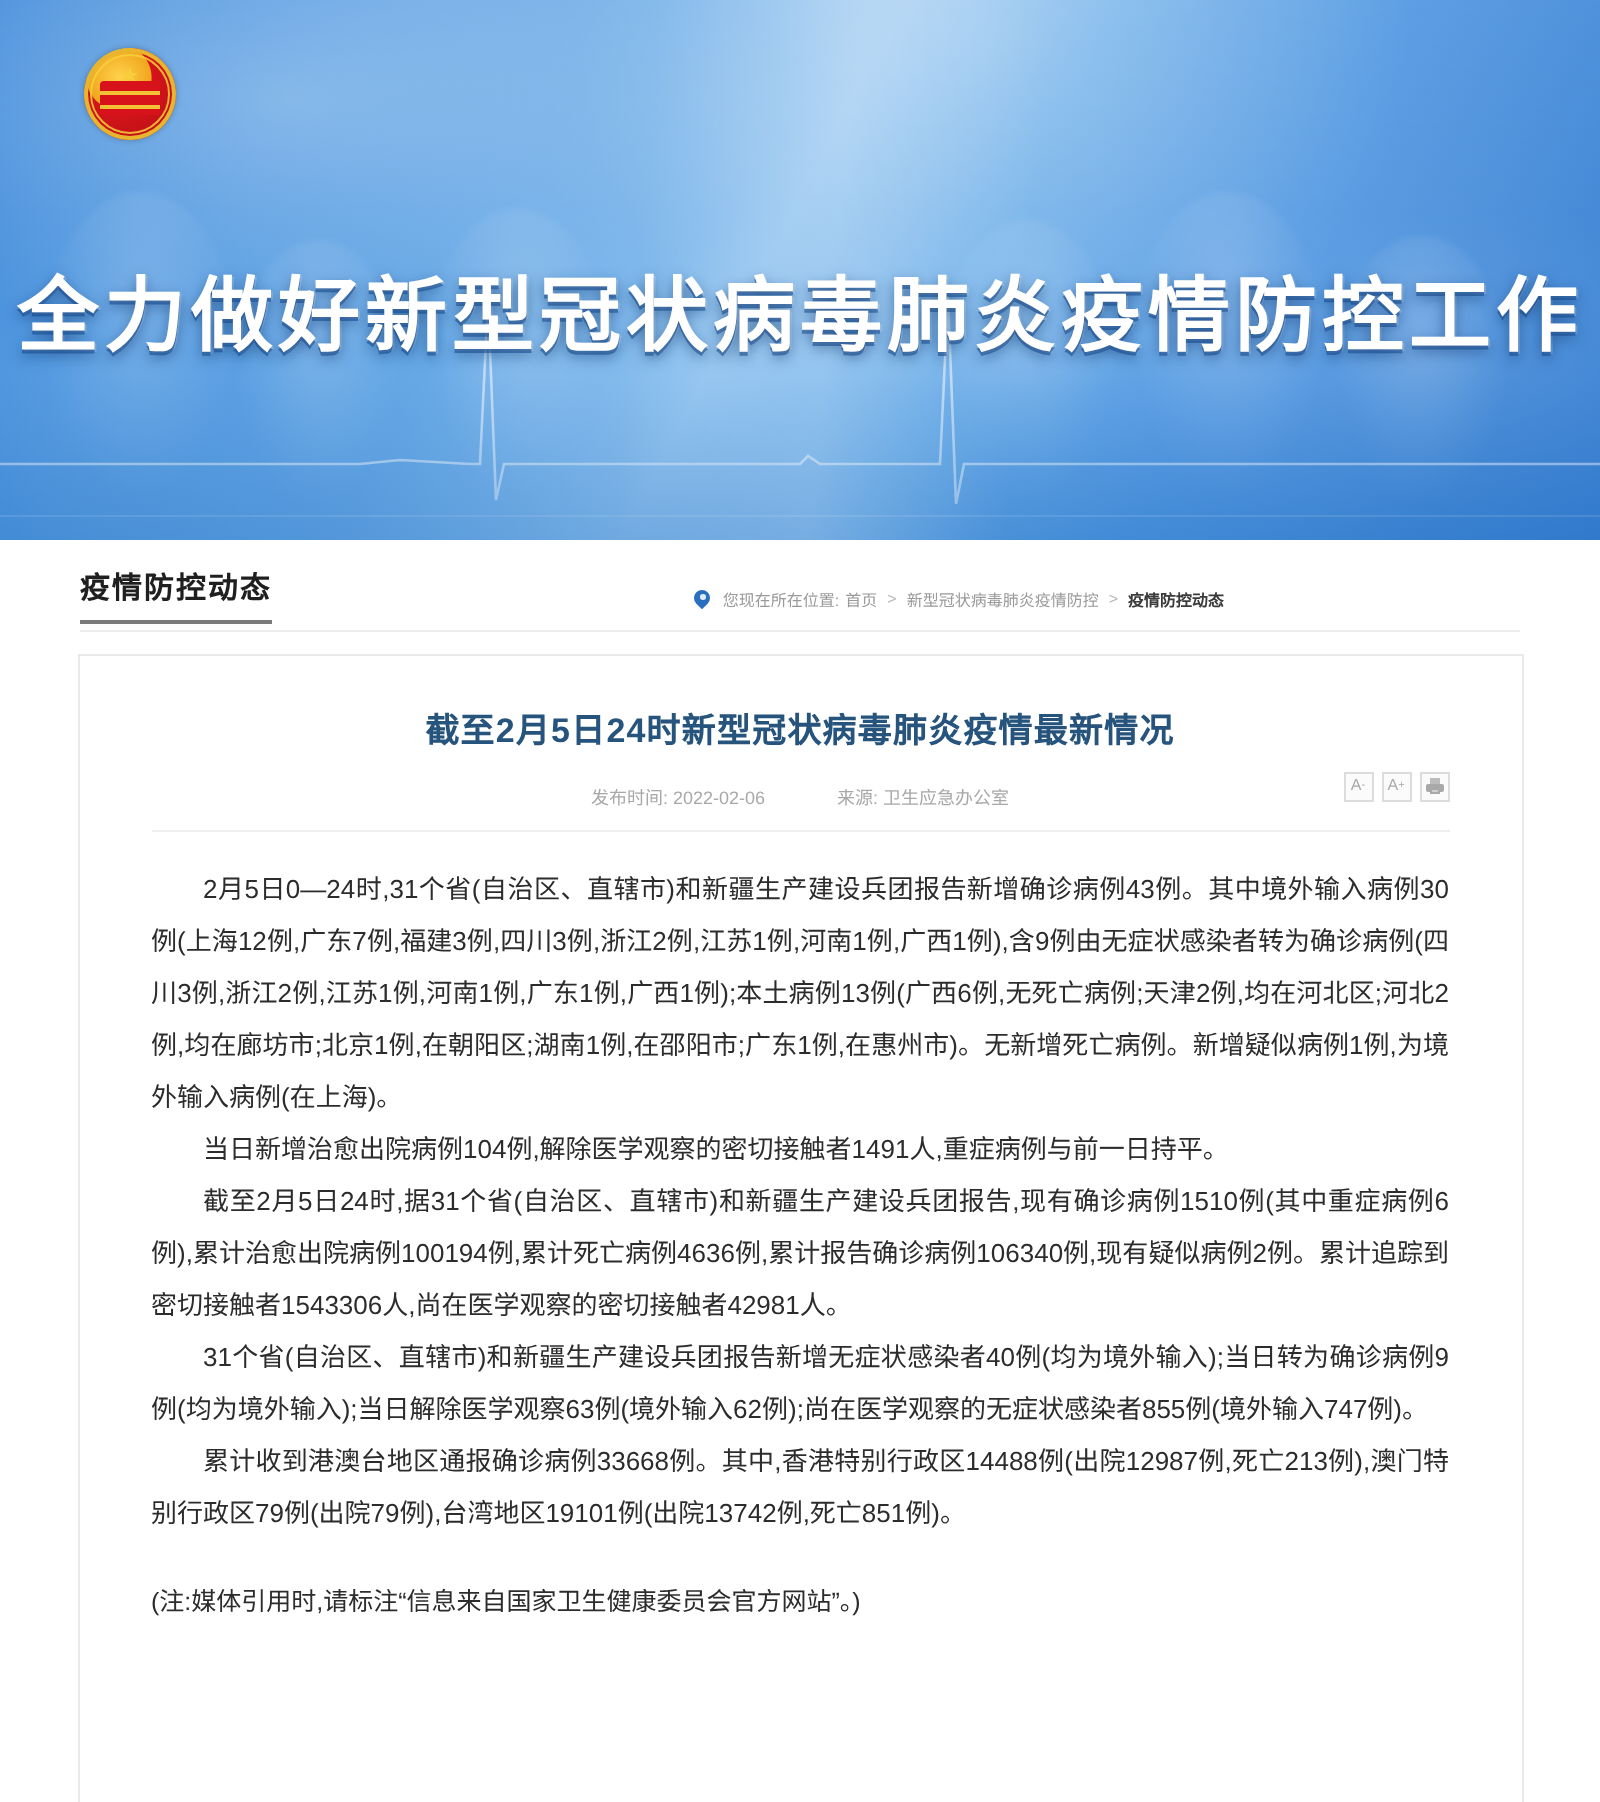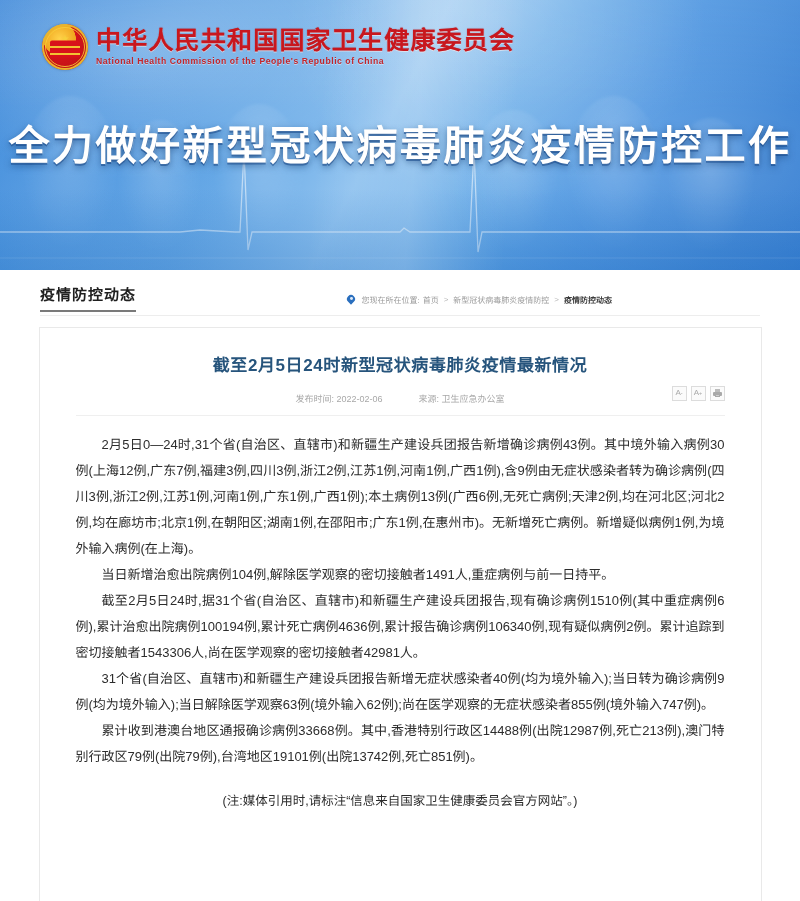--- a/index.html
+++ b/index.html
@@ -104,21 +104,21 @@
   .gov-en {
     margin-top: 4px;
     font-size: 8.6px; font-weight: 700; letter-spacing: .55px;
     color: #c3252b;
     text-shadow: 0 1px 0 rgba(255,255,255,.45);
     white-space: nowrap;
   }
 
   .banner-title {
     position: absolute;
-    left: 0; right: 0; top: 112px;
+    left: 0; right: 0; top: 124px;
     text-align: center;
     z-index: 5;
     font-size: 41px;
     font-weight: 700;
     letter-spacing: 2.5px;
     color: #ffffff;
     text-shadow:
        0 2px 0 rgba(20,70,135,.55),
        0 3px 7px rgba(12,52,105,.55),
        1px 1px 0 rgba(255,255,255,.22);
@@ -247,21 +247,20 @@
     text-align: justify;
     text-justify: inter-ideograph;
     font-family: "Liberation Sans", "DejaVu Sans", sans-serif;
   }
   .body-text p {
     margin: 0;
     text-indent: 2em;
   }
   .note {
     margin-top: 20px;
-    text-align: center;
     font-size: 12.5px;
     color: #2c2c2c;
     line-height: 1.9;
   }
 </style>
 </head>
 <body>
 
 <div id="page">
 
@@ -283,24 +282,20 @@
       <path d="M0,258 L800,258" fill="none" stroke="rgba(255,255,255,0.18)" stroke-width="1"></path>
     </svg>
 
     <div class="banner-tex2"></div>
 
     <div class="gov-logo-wrap">
       <div class="emblem">
         <div class="ring"></div>
         <div class="star-big">★</div>
         <div class="tiananmen"></div>
-      </div>
-      <div class="gov-text">
-        <div class="gov-cn">中华人民共和国国家卫生健康委员会</div>
-        <div class="gov-en">National Health Commission of the People's Republic of China</div>
       </div>
     </div>
 
     <div class="banner-title">全力做好新型冠状病毒肺炎疫情防控工作</div>
   </div>
 
   <div class="section-bar">
     <div class="section-title">疫情防控动态</div>
 
     <div class="breadcrumb">

